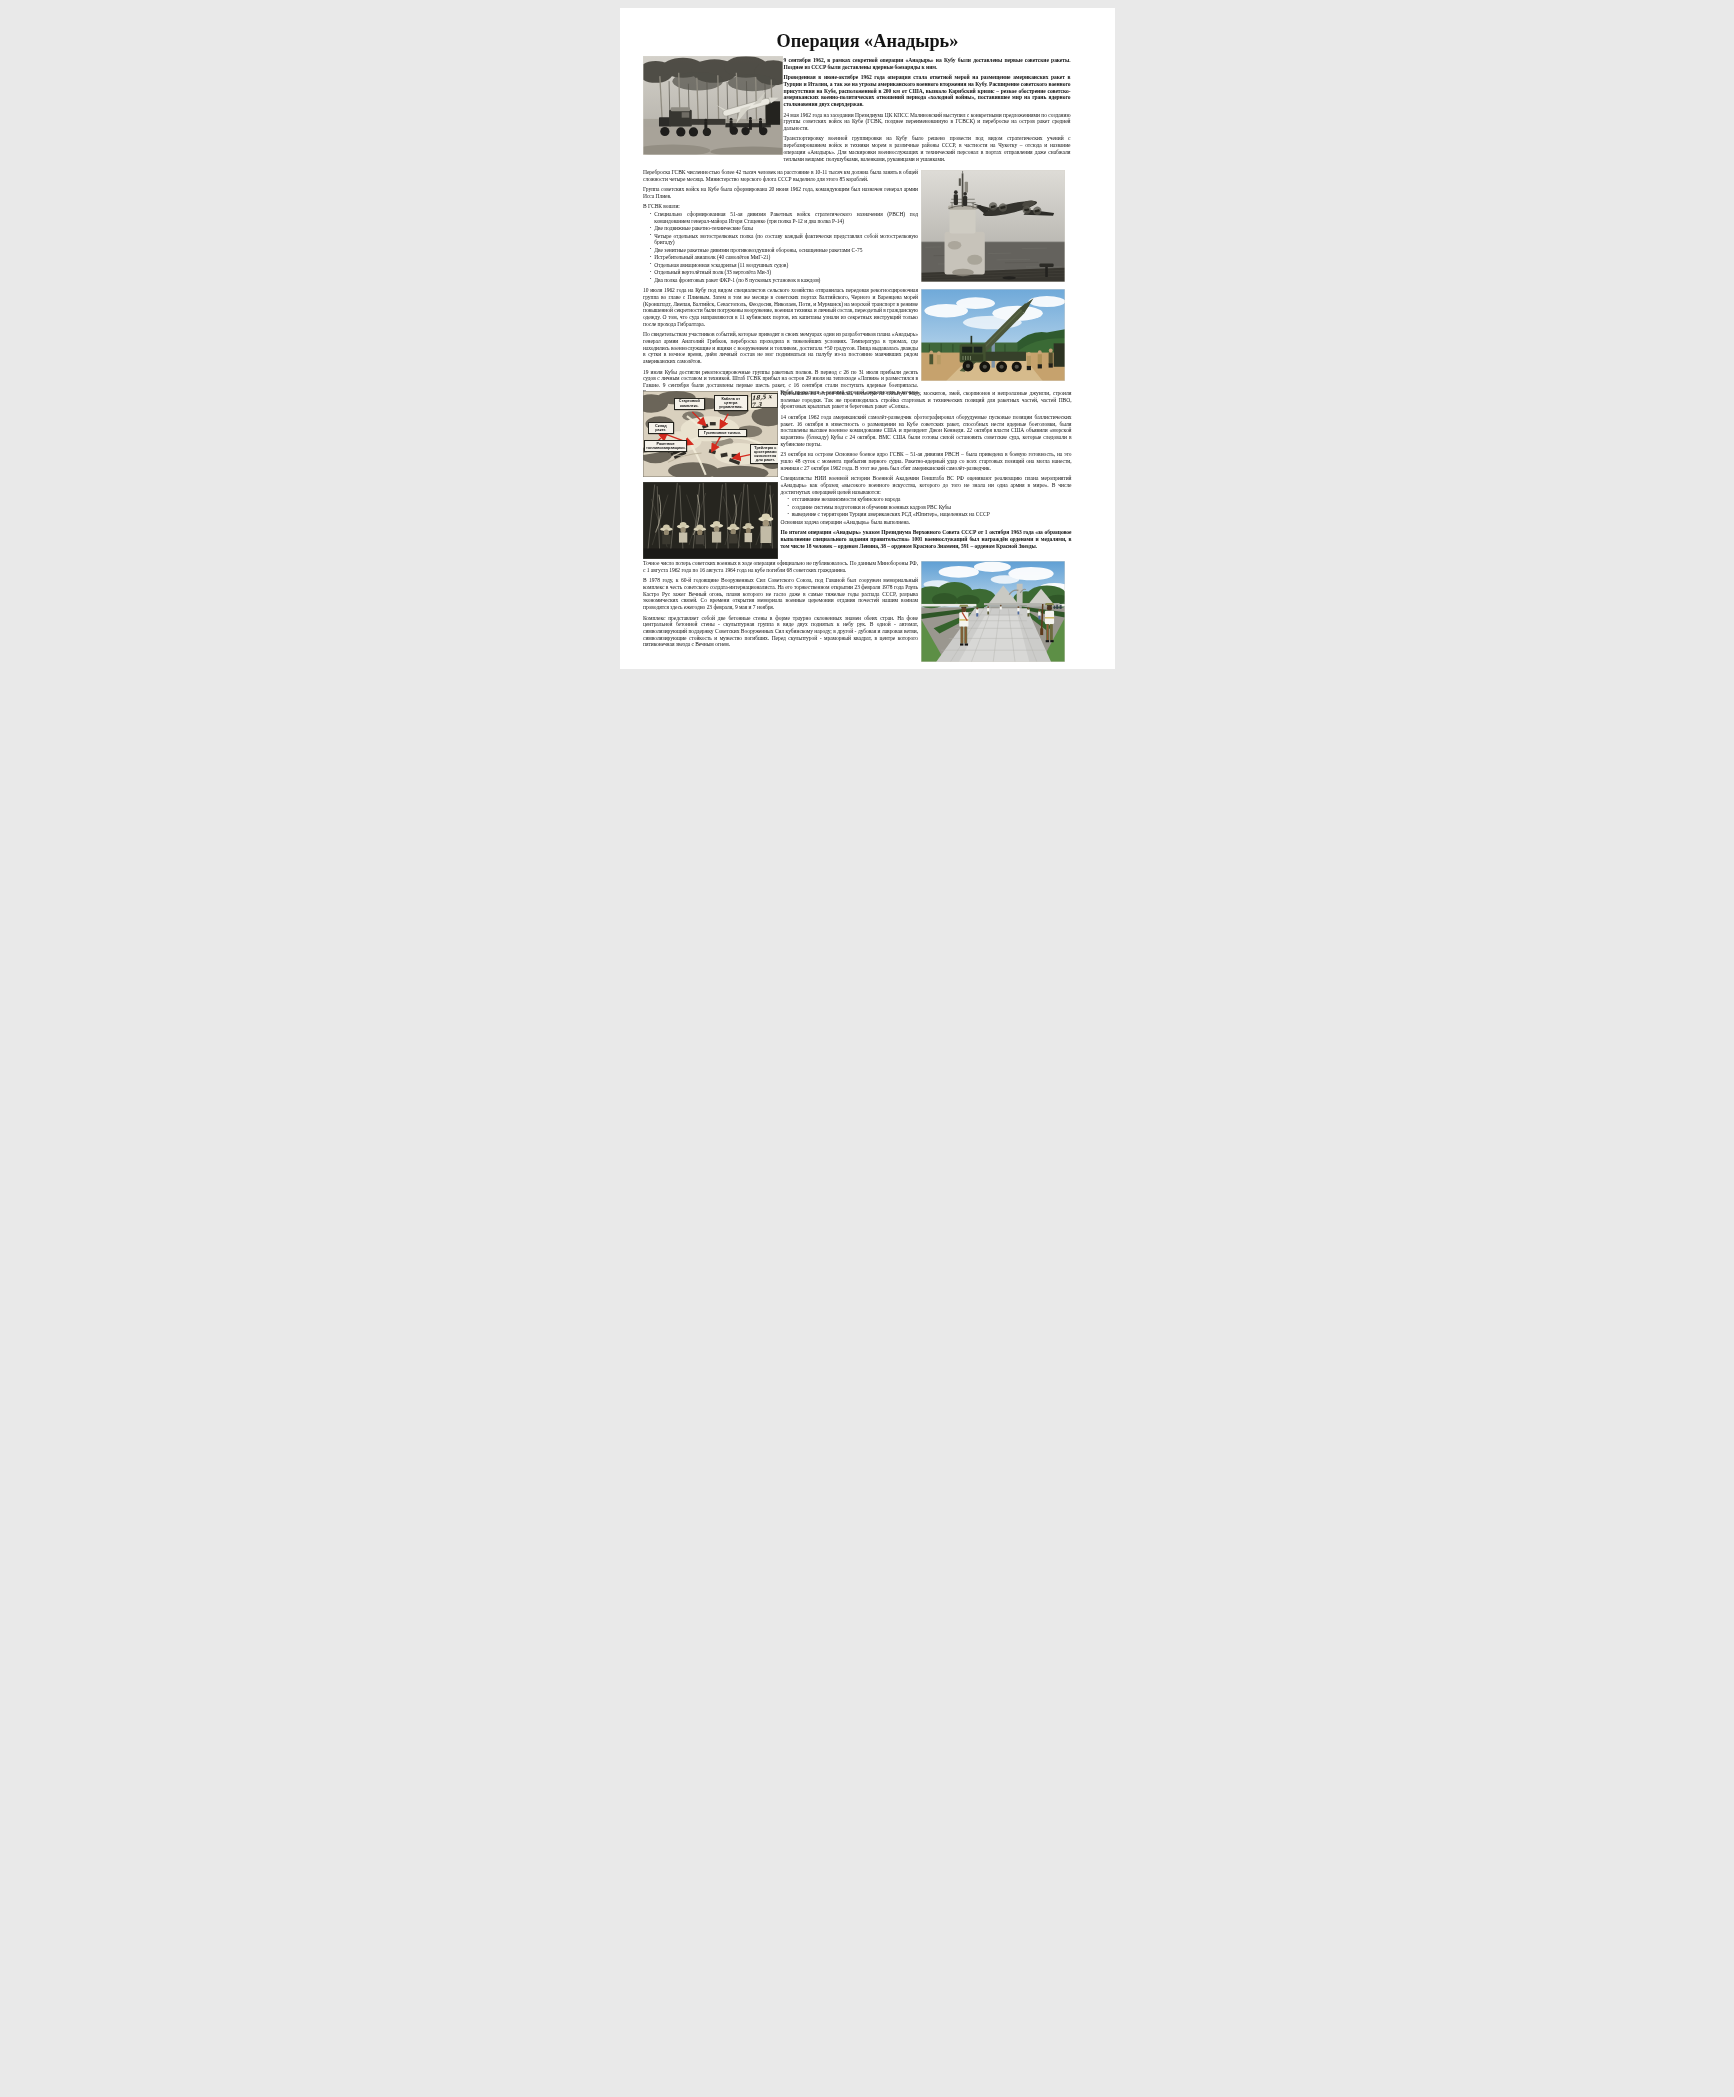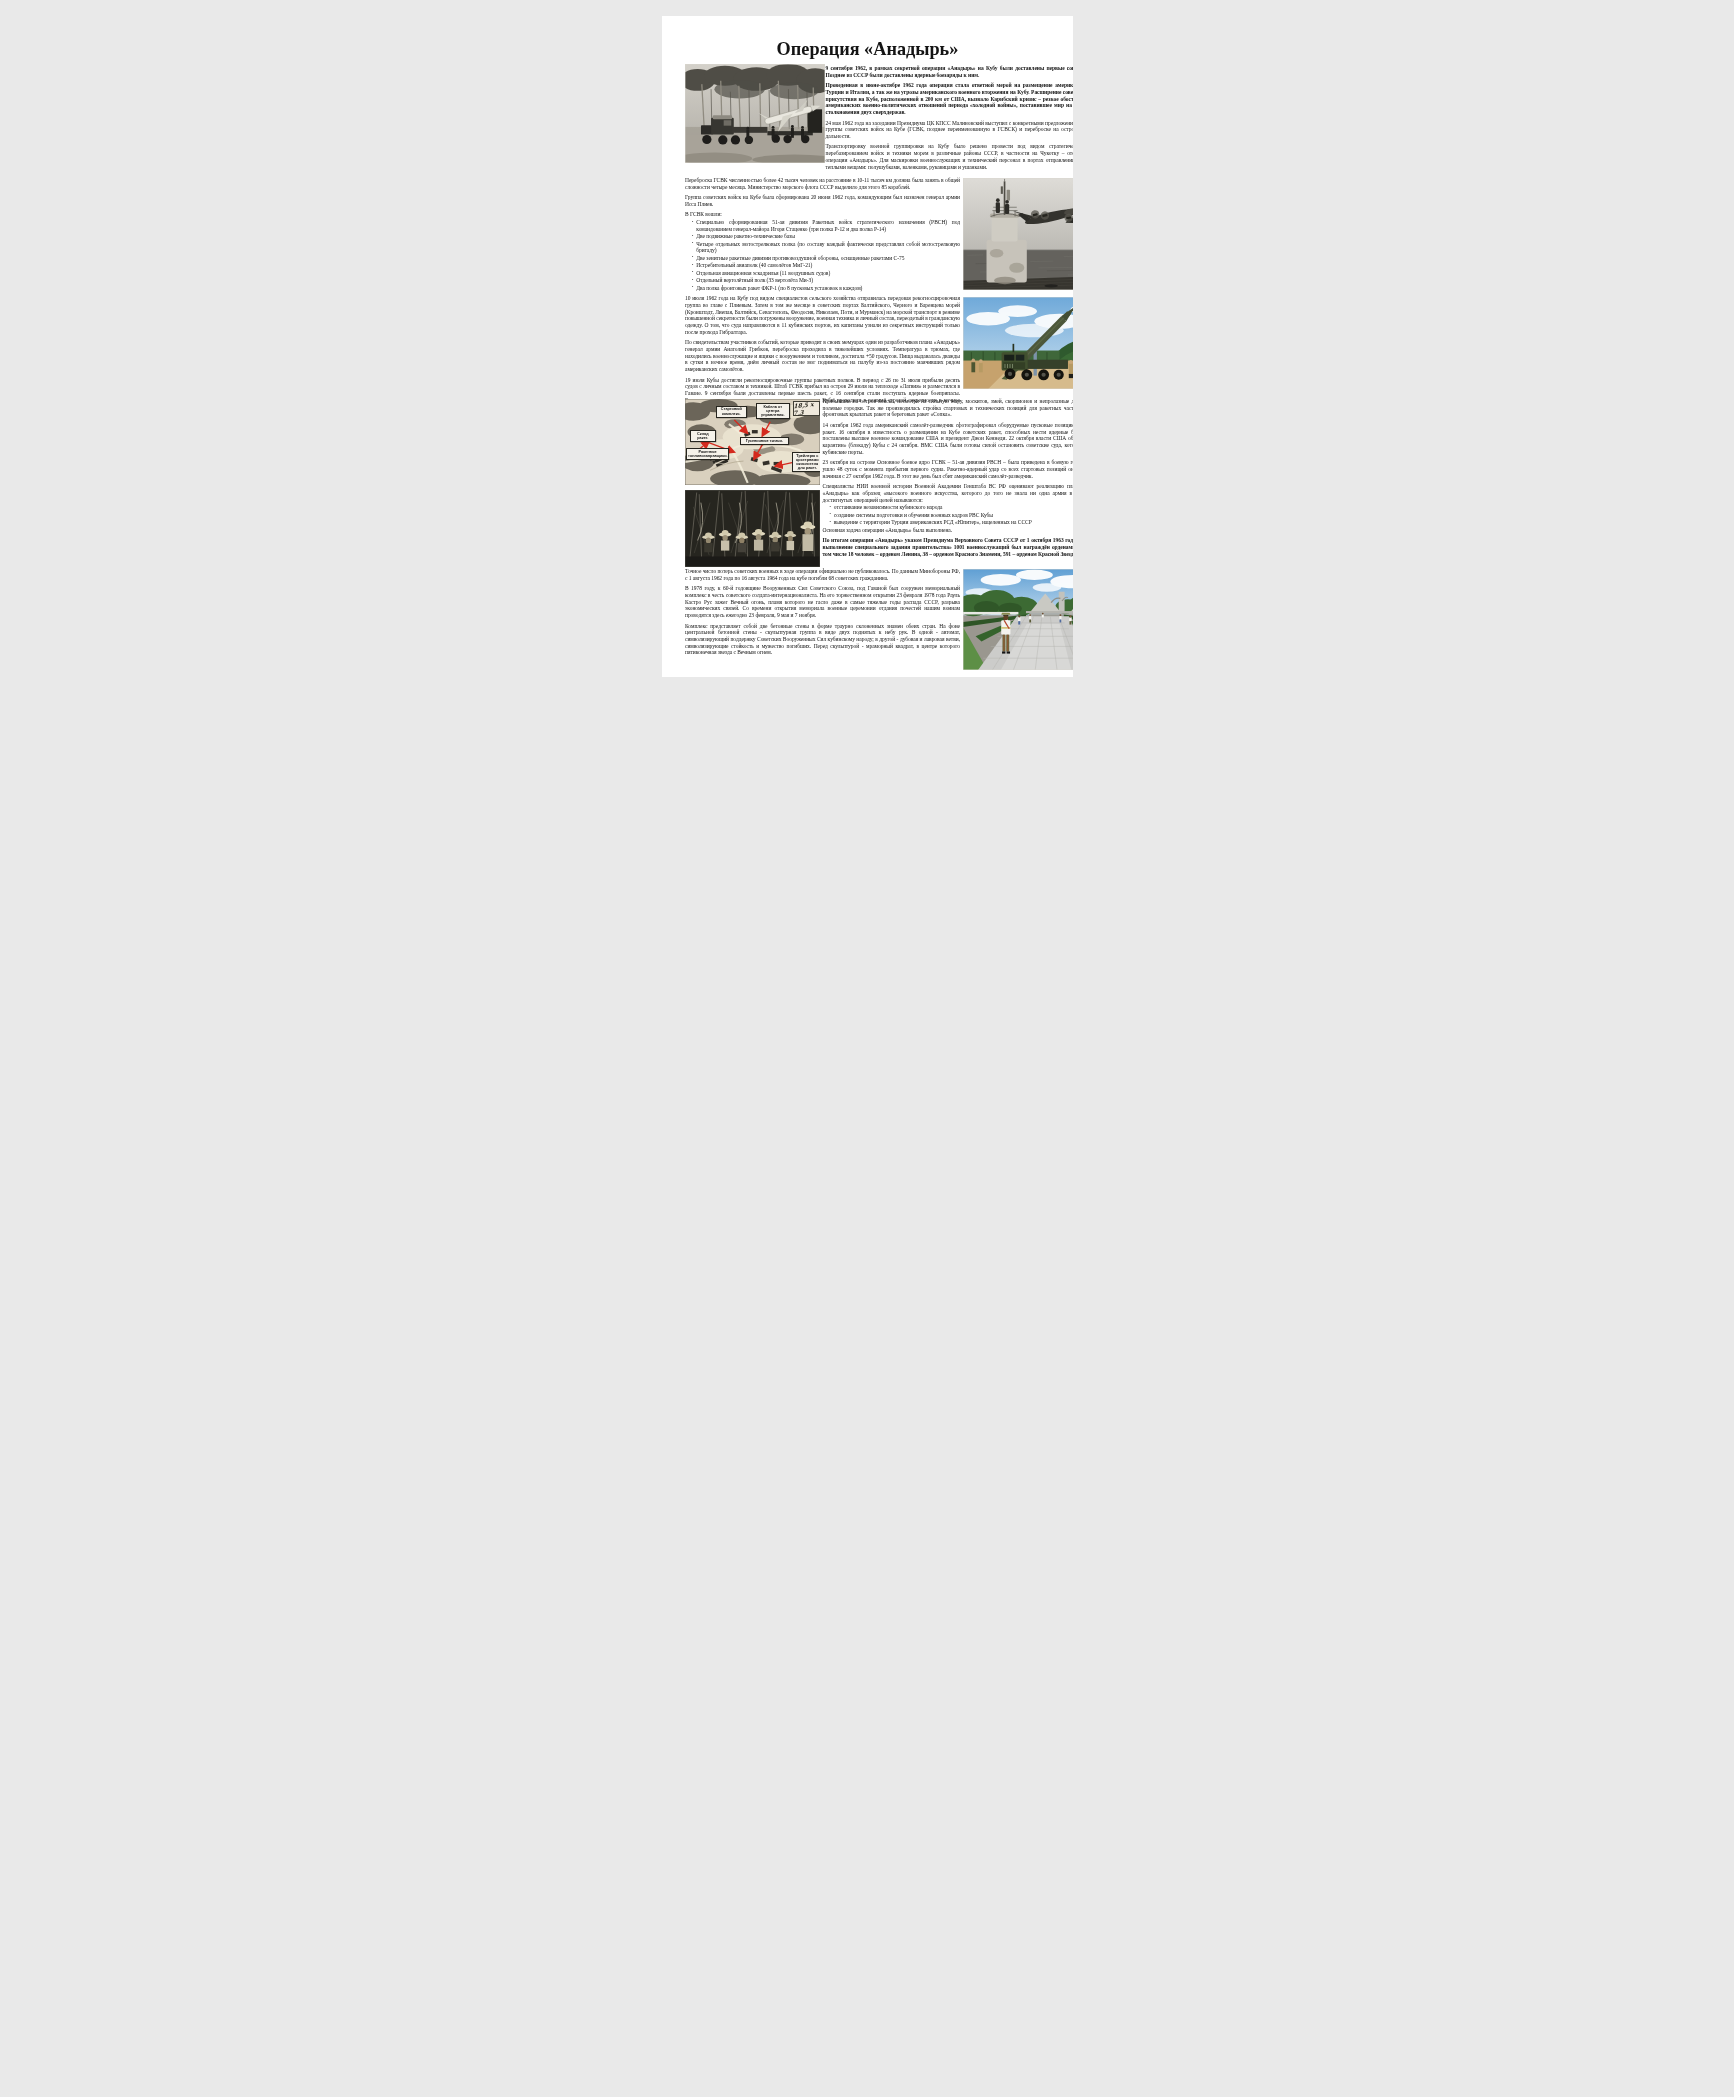--- a/index.html
+++ b/index.html
@@ -1,17 +1,17 @@
 <!DOCTYPE html>
 <html style="font-size:6.7px"><head>
 <meta charset="utf-8">
 <style>
   html,body{margin:0;padding:0;background:#e9e9e9;}
   .page{
-    position:relative;width:411px;height:661px;margin:16px auto;background:#ffffff;
+    position:relative;width:495px;height:661px;margin:8px auto;background:#ffffff;
     font-family:"Liberation Serif","DejaVu Serif",serif;color:#141414;overflow:hidden;
   }
   .title{
     position:absolute;left:0;right:0;top:22px;margin:0;text-align:center;
     font-size:19px;font-weight:bold;letter-spacing:0px;transform:scaleX(.96);
   }
   .tb p{margin:0 0 3.8px;text-align:justify;font-size:5.5px;line-height:6.7px;letter-spacing:-0.04px;}
   .tb p:last-child{margin-bottom:0;}
   .b{font-weight:bold;}
   .tb ul{list-style:none;margin:0 0 3.8px;padding:0 0 0 6.7px;}

